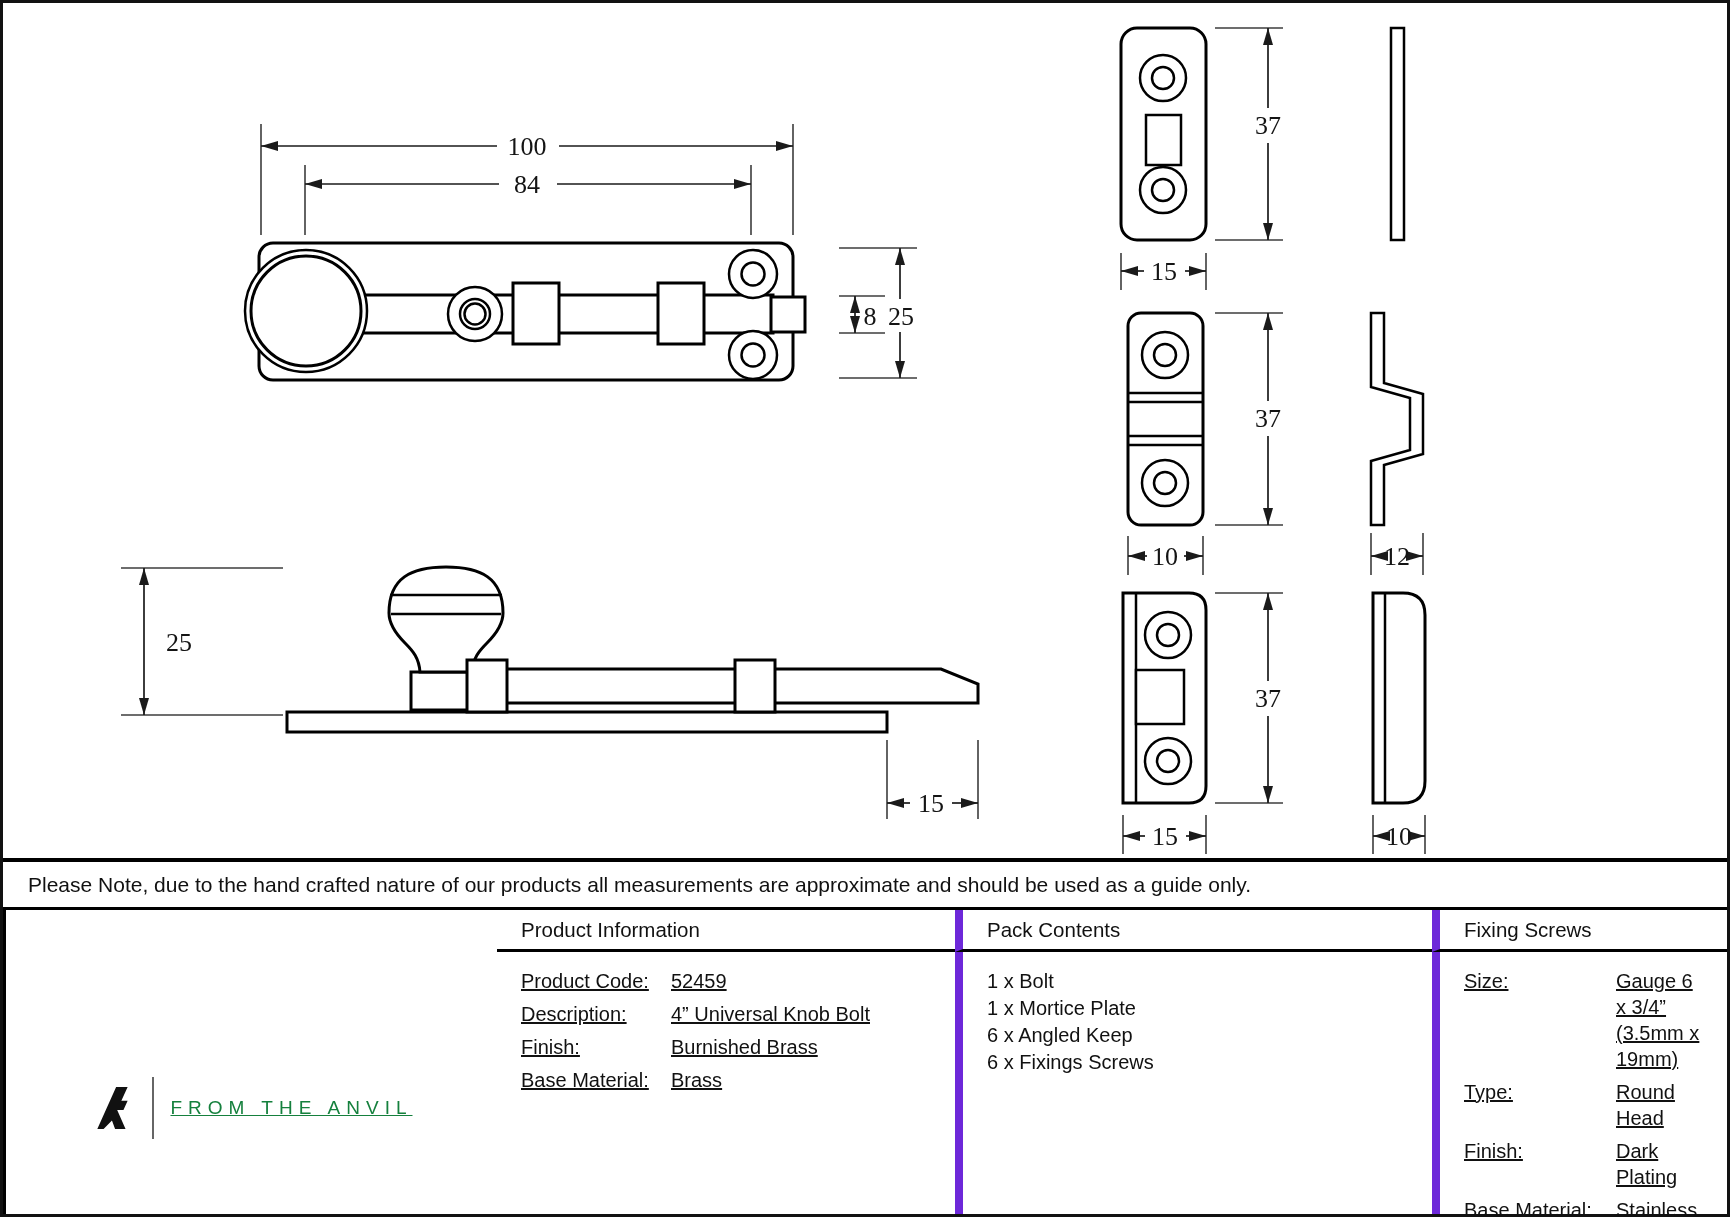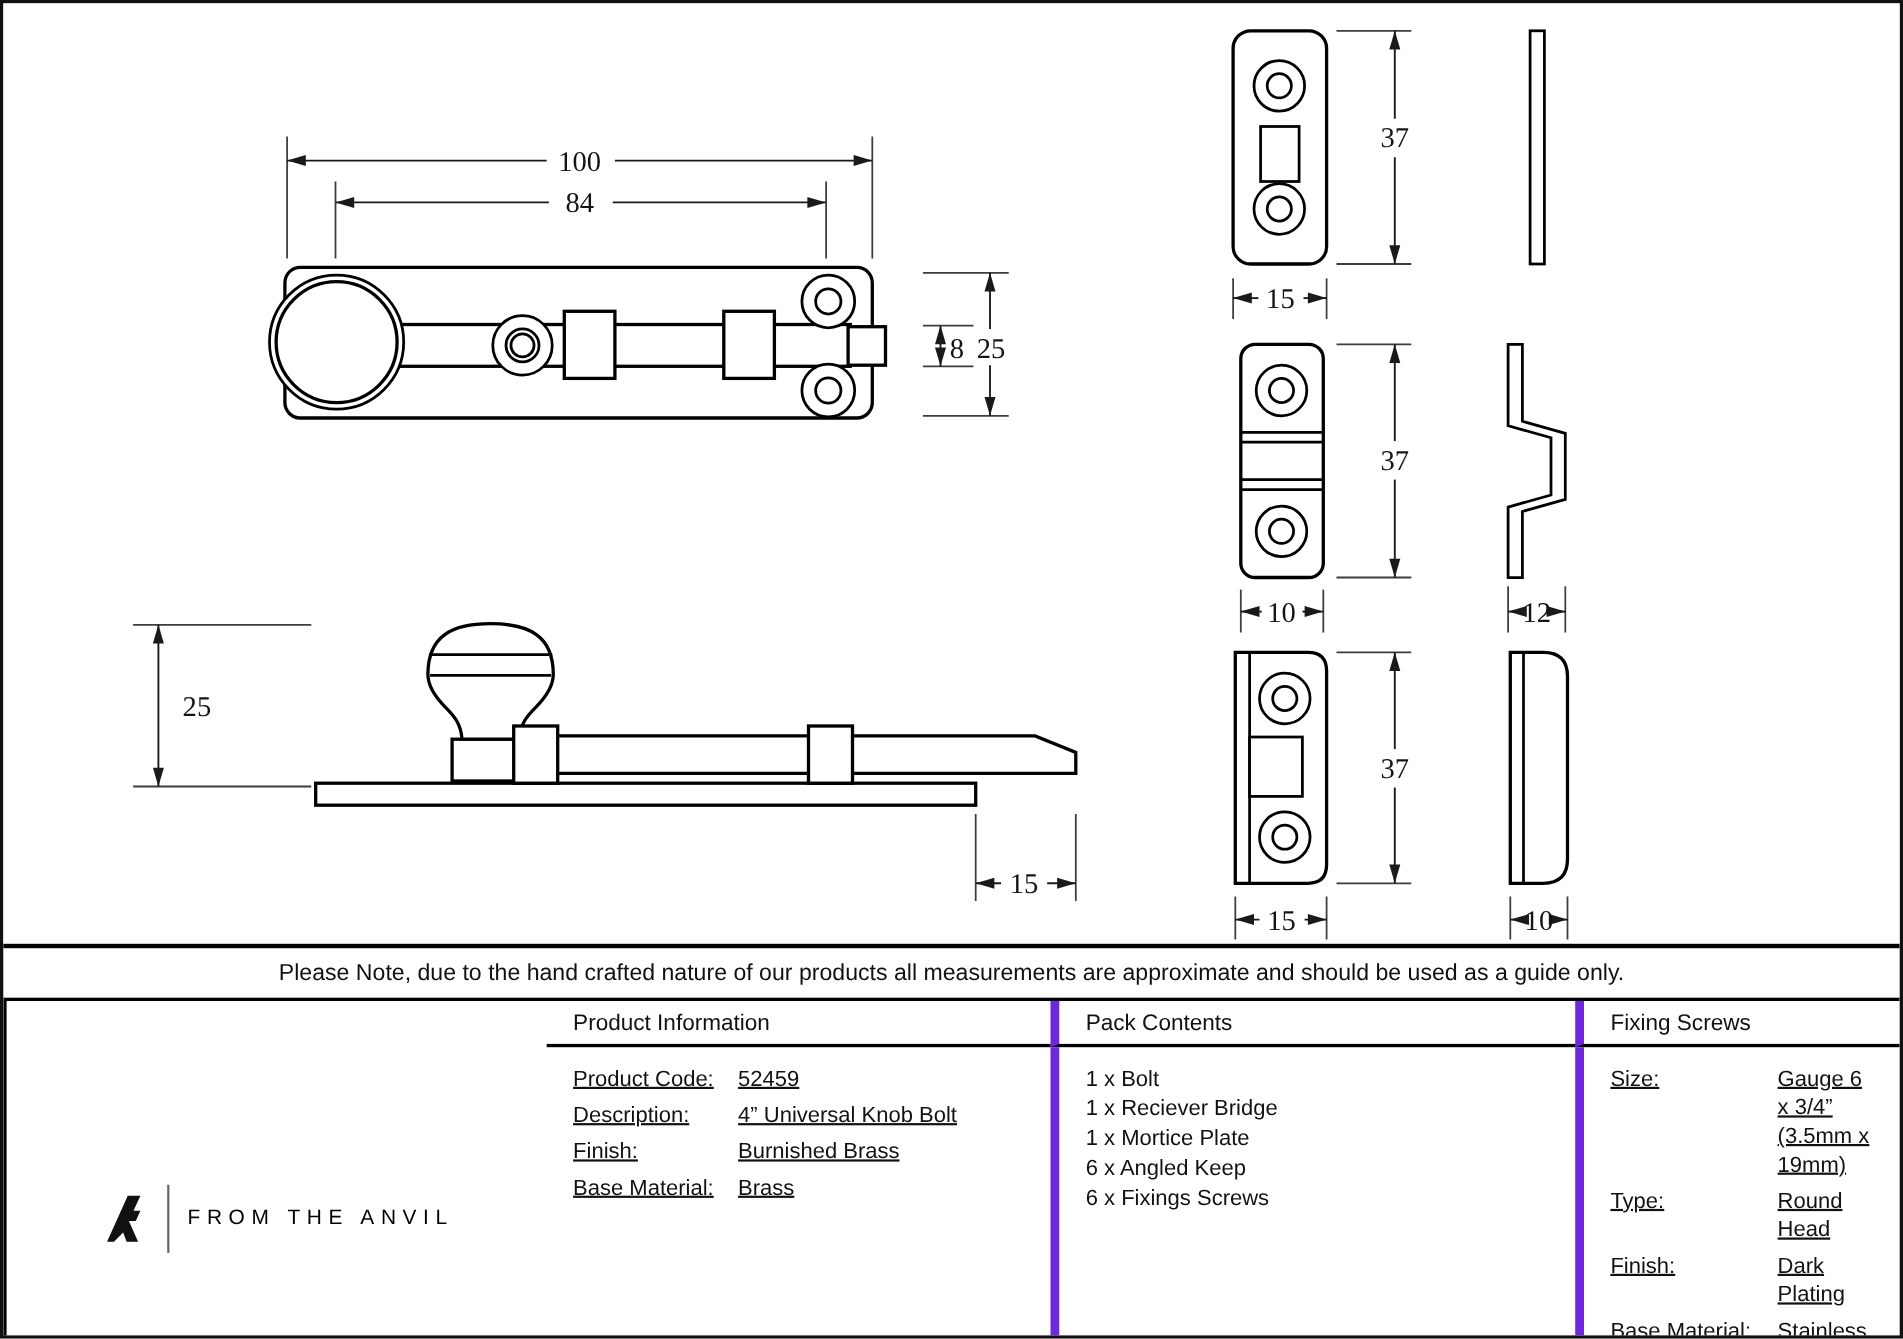--- a/index.html
+++ b/index.html
@@ -21,21 +21,20 @@
     fill:#141414;
   }
   .note-row{
     box-sizing:border-box;
     height:52px;
     border-top:4px solid #000;
     border-bottom:3px solid #000;
     display:flex;align-items:center;
     padding:0 25px;
     font-size:21px;
-    justify-content:center;
   }
   .spec-table{
     box-sizing:border-box;
     height:396px;
     display:grid;
     grid-template-columns:494px 458px 477px 1fr;
     grid-template-rows:42px 1fr;
   }
   .cell{box-sizing:border-box;}
   .bl{border-left:8px solid #6d28d9;}
@@ -53,22 +52,23 @@
     grid-row:1/3;
     border-left:3px solid #000;
     display:flex;align-items:center;justify-content:center;
     gap:16px;
   }
   .brand-glyph svg{display:block;}
   .brand-divider{width:2px;height:62px;background:#666;}
   .wordmark{
     font-size:19px;
     letter-spacing:6px;
-    color:#000000;
+    color:#15803d;
     white-space:nowrap;
+    text-decoration:underline;
   }
   svg .shape{fill:#fff;stroke:#000;stroke-width:3;}
   svg .shape2{fill:#fff;stroke:#000;stroke-width:2.5;}
   svg .detail{fill:none;stroke:#000;stroke-width:2.5;}
   svg .dim{stroke:#1a1a1a;stroke-width:1.7;fill:none;}
   svg .ext{stroke:#3d3d3d;stroke-width:1.6;fill:none;}
   svg .arrow{fill:#1a1a1a;stroke:none;}
 </style>
 </head>
 <body>
@@ -297,21 +297,20 @@
         <span>Finish:</span>
         <span>Burnished Brass</span>
         <span>Base Material:</span>
         <span>Brass</span>
       </div>
     </div>
 
     <div class="cell bodycell bl">
       <div class="list">
         <div>1 x Bolt</div>
-        <div>1 x Reciever Bridge</div>
         <div>1 x Mortice Plate</div>
         <div>6 x Angled Keep</div>
         <div>6 x Fixings Screws</div>
       </div>
     </div>
 
     <div class="cell bodycell bl">
       <div class="kv wide">
         <span>Size:</span>
         <span>Gauge 6 x 3/4” (3.5mm x 19mm)</span>

